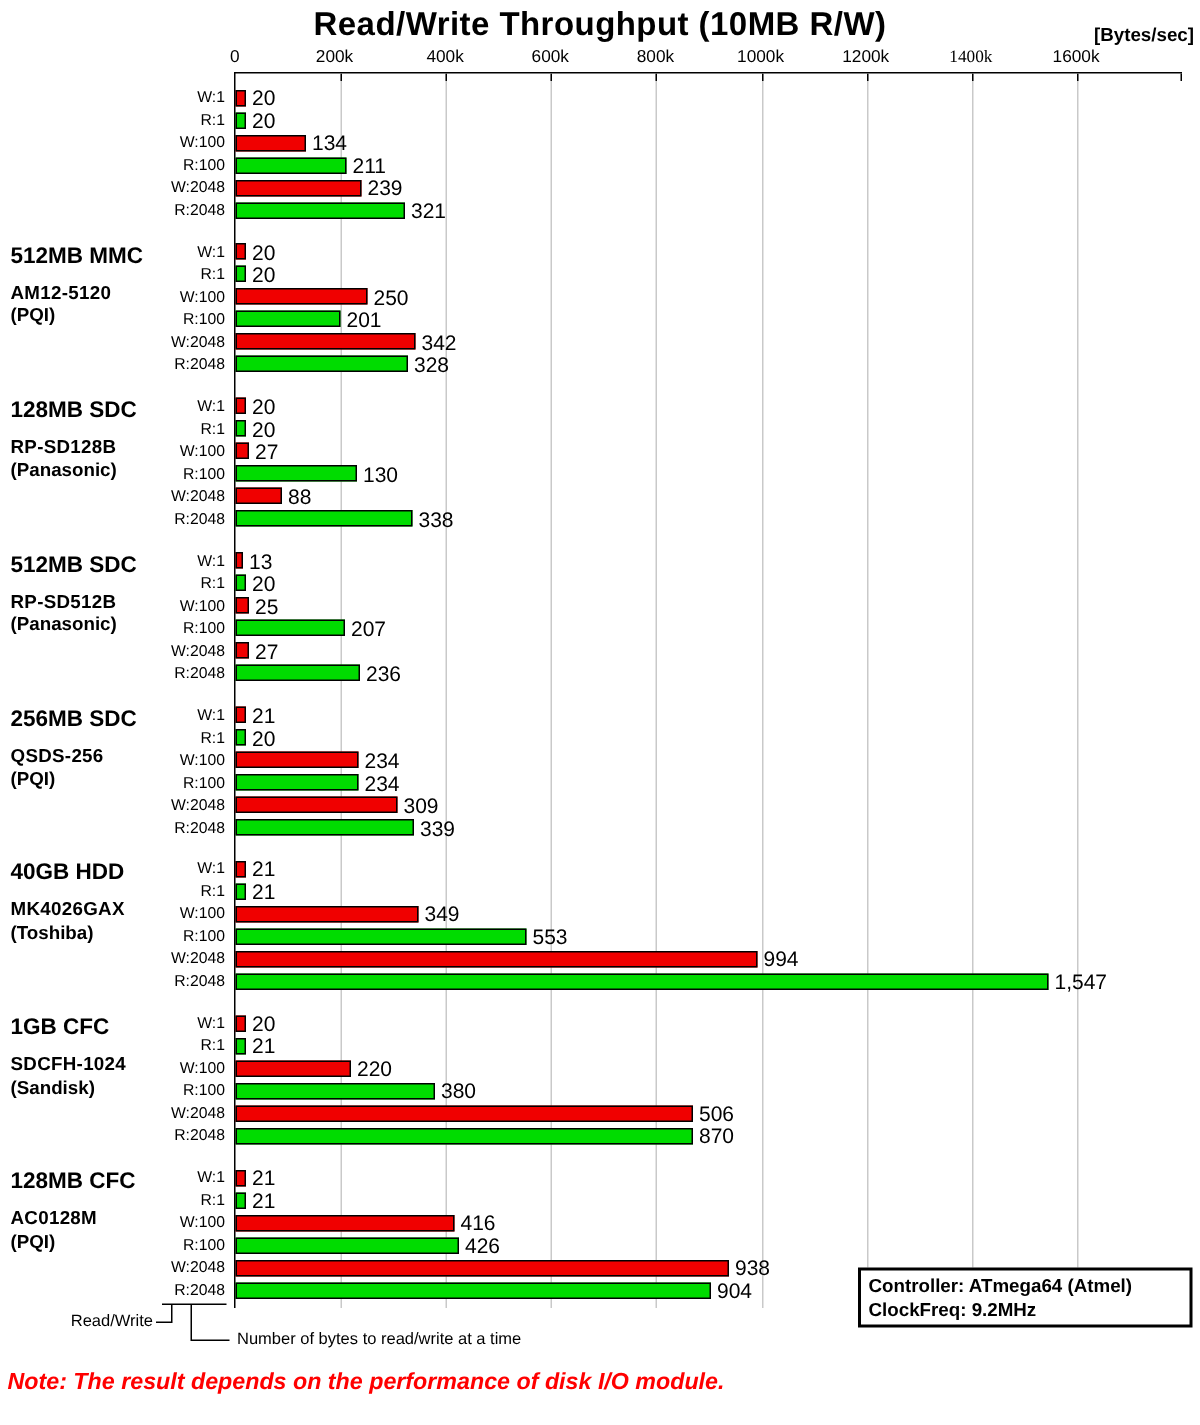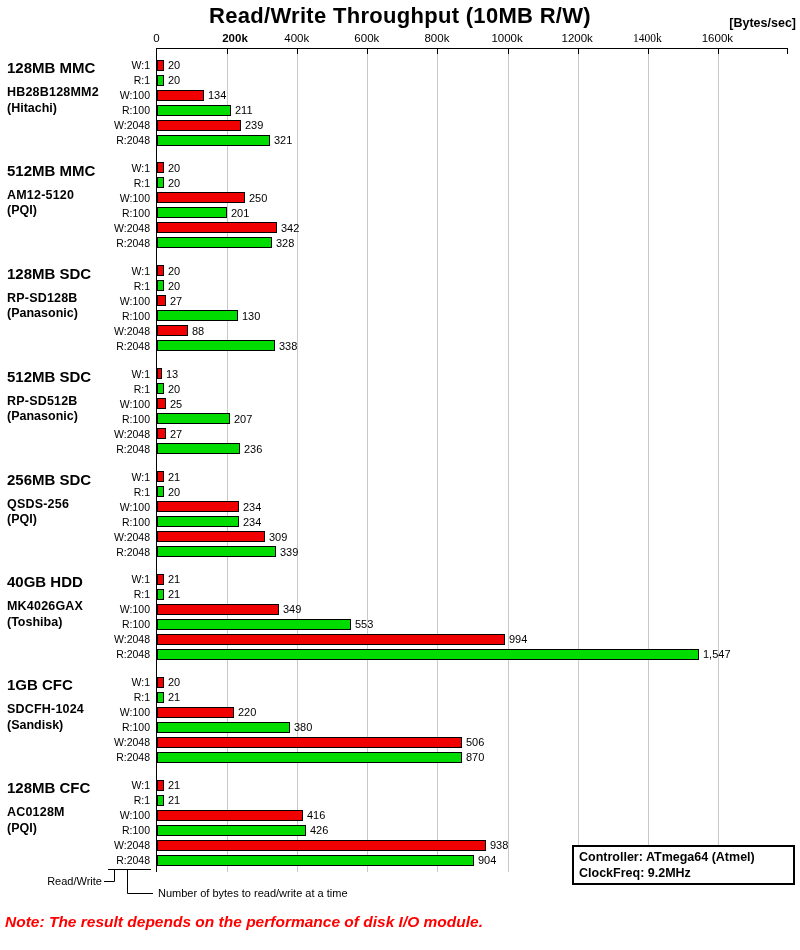--- a/index.html
+++ b/index.html
@@ -29,21 +29,21 @@
   .dev { position:absolute; left:7px; top:11px; width:145px; line-height:1; }
   .dev-name  { font-size:15px; font-weight:bold; }
   .dev-model { font-size:12.5px; font-weight:bold; margin-top:11px; letter-spacing:0.2px; }
   .dev-maker { font-size:12.5px; font-weight:bold; margin-top:3px; }
   .row { display:flex; align-items:center; height:15px; }
   .rlabel {
     width:157px; box-sizing:border-box; padding-right:7px; text-align:right;
     font-size:10.5px; white-space:nowrap;
   }
   .bar { height:11px; box-sizing:border-box; border:1px solid #000; flex:none; }
-  .val { font-size:11px; padding-left:4px; white-space:nowrap; }
+  .val { font-size:14px; padding-left:4px; white-space:nowrap; }
   .legend-text { position:absolute; font-size:11px; white-space:nowrap; }
   #infobox {
     position:absolute; left:572px; top:845px; width:223px; box-sizing:border-box;
     border:2px solid #000; padding:2px 5px; background:#fff;
     font-size:12.5px; font-weight:bold; line-height:16px; white-space:nowrap;
   }
   #note {
     position:absolute; left:5px; top:913px; font-size:15.5px;
     font-weight:bold; font-style:italic; white-space:nowrap;
   }
@@ -52,21 +52,21 @@
 </head>
 <body>
 
 <div id="canvas">
 
   <div class="title">Read/Write Throughput (10MB R/W)</div>
   <div class="unit">[Bytes/sec]</div>
 
   <div id="xticks">
       <span class="xtick-label" style="left: 156.5px;">0</span>
-      <span class="xtick-label" style="left: 235px; font-weight: bold;">200k</span>
+      <span class="xtick-label" style="left: 223px;">200k</span>
       <span class="xtick-label" style="left: 296.722px;">400k</span>
       <span class="xtick-label" style="left: 366.833px;">600k</span>
       <span class="xtick-label" style="left: 436.944px;">800k</span>
       <span class="xtick-label" style="left: 507.056px;">1000k</span>
       <span class="xtick-label" style="left: 577.167px;">1200k</span>
       <span class="xtick-label" style="left: 647.278px; font-family: Liberation Serif, serif;">1400k</span>
       <span class="xtick-label" style="left: 717.389px;">1600k</span>
     </div>
 
   <div id="plot">
@@ -84,25 +84,20 @@
       <div class="tickmark" style="left: 421px;"></div>
       <div class="gridline" style="left: 491px; background: rgb(201, 201, 201);"></div>
       <div class="tickmark" style="left: 491px;"></div>
       <div class="gridline" style="left: 561px; background: rgb(201, 201, 201);"></div>
       <div class="tickmark" style="left: 561px;"></div>
       <div class="tickmark" style="left: 630px;"></div>
     </div>
 
   <div id="groups">
       <div class="group">
-        <div class="dev">
-          <div class="dev-name">128MB MMC</div>
-          <div class="dev-model">HB28B128MM2</div>
-          <div class="dev-maker">(Hitachi)</div>
-        </div>
         <div class="row">
           <span class="rlabel">W:1</span>
           <span class="bar" style="background: rgb(240, 0, 0); width: 7px;"></span>
           <span class="val">20</span>
         </div>
         <div class="row">
           <span class="rlabel">R:1</span>
           <span class="bar" style="background: rgb(0, 220, 0); width: 7px;"></span>
           <span class="val">20</span>
         </div>

